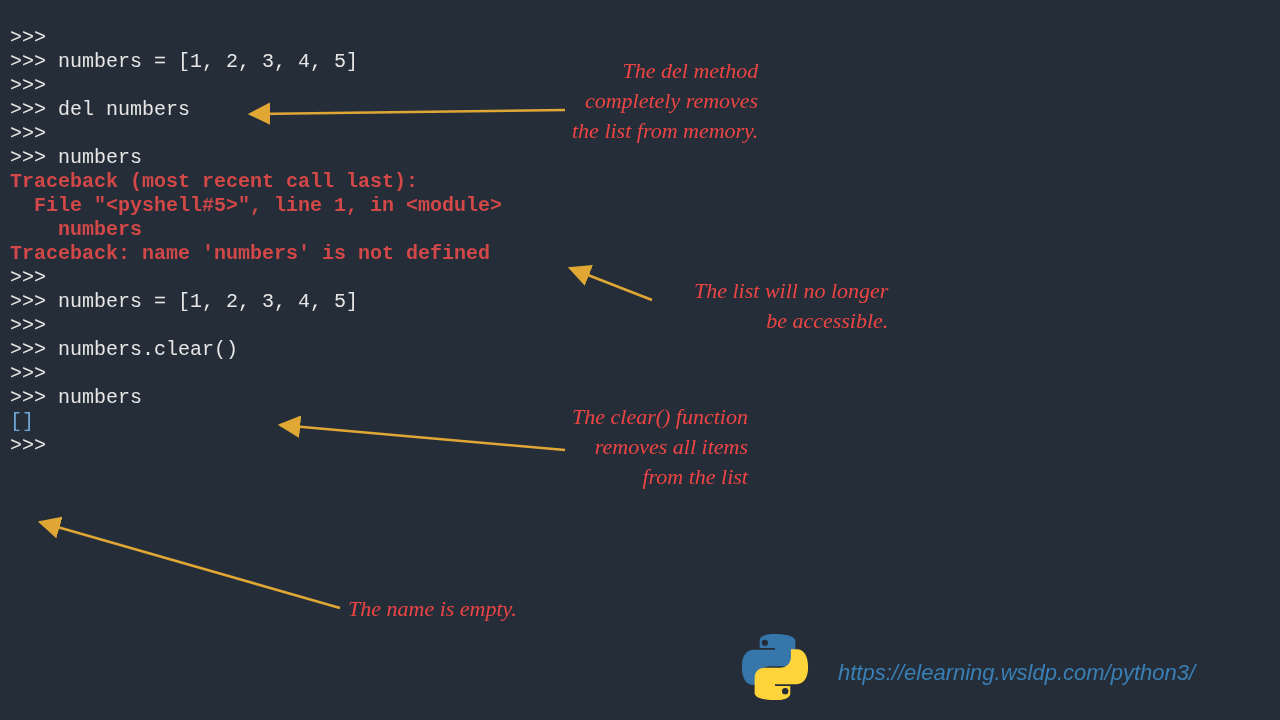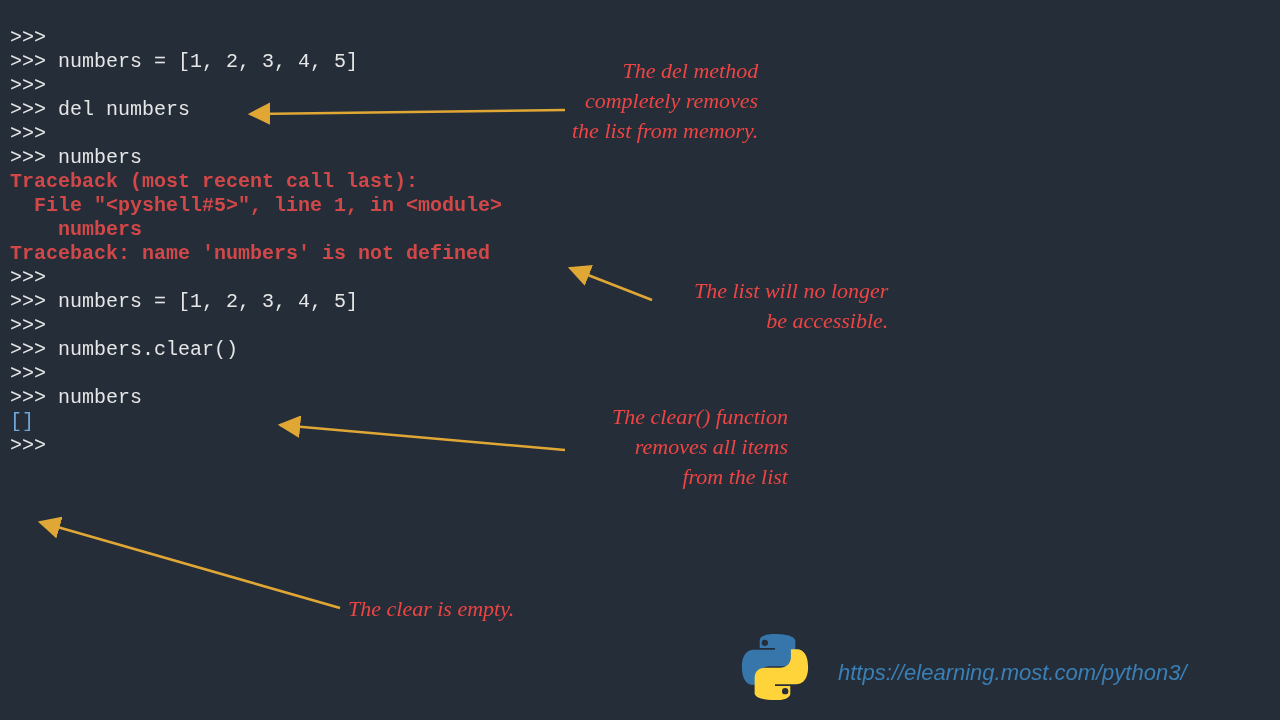--- a/index.html
+++ b/index.html
@@ -62,24 +62,24 @@
 <span>&gt;&gt;&gt; numbers</span>
 <span class="out">[]</span>
 <span>&gt;&gt;&gt;</span>
 </div>
 
 <div class="anno" style="left:572px;top:56px;white-space:pre;">The del method
 completely removes
 the list from memory.</div>
 <div class="anno" style="left:658px;top:276px;white-space:pre;margin-left:36px;">The list will no longer
 be accessible.</div>
-<div class="anno" style="left:572px;top:402px;white-space:pre;margin-left:40px;">The clear() function
+<div class="anno" style="left:572px;top:402px;white-space:pre;">The clear() function
 removes all items
 from the list</div>
-<div class="anno" style="left:348px;top:594px;">The clear is empty.</div>
+<div class="anno" style="left:348px;top:594px;">The name is empty.</div>
 
 <svg class="arrows">
   <defs>
     <marker id="ah" viewBox="0 0 10 10" refX="9" refY="5" markerWidth="9" markerHeight="9" orient="auto-start-reverse">
       <path d="M 0 0 L 10 5 L 0 10 z" fill="#e0a735"></path>
     </marker>
   </defs>
 
   <path d="M 565 110 L 250 114" stroke="#e0a735" stroke-width="2.5" fill="none" marker-end="url(#ah)"></path>
 
@@ -88,13 +88,13 @@
   <path d="M 565 450 L 280 425" stroke="#e0a735" stroke-width="2.5" fill="none" marker-end="url(#ah)"></path>
 
   <path d="M 340 608 L 40 522" stroke="#e0a735" stroke-width="2.5" fill="none" marker-end="url(#ah)"></path>
 </svg>
 
 <svg class="pylogo" width="70" height="70" viewBox="0 0 110 110" style="left:740px;top:632px;">
   <path fill="#3776ab" d="M54 3c-25 0-23 11-23 11v11h24v3H22S3 26 3 55s17 28 17 28h10V71s-1-17 17-17h24s16 0 16-16V15S90 3 54 3zM39 12a5 5 0 1 1 0 10 5 5 0 0 1 0-10z"></path>
   <path fill="#ffd43b" d="M56 107c25 0 23-11 23-11V85H55v-3h33s19 2 19-27-17-28-17-28H80v12s1 17-17 17H39s-16 0-16 16v23s-3 12 33 12zm15-9a5 5 0 1 1 0-10 5 5 0 0 1 0 10z"></path>
 </svg>
 
-<div class="url" style="left:838px;top:660px;">https://elearning.most.com/python3/</div>
+<div class="url" style="left:838px;top:660px;">https://elearning.wsldp.com/python3/</div>
 
 </body></html>

